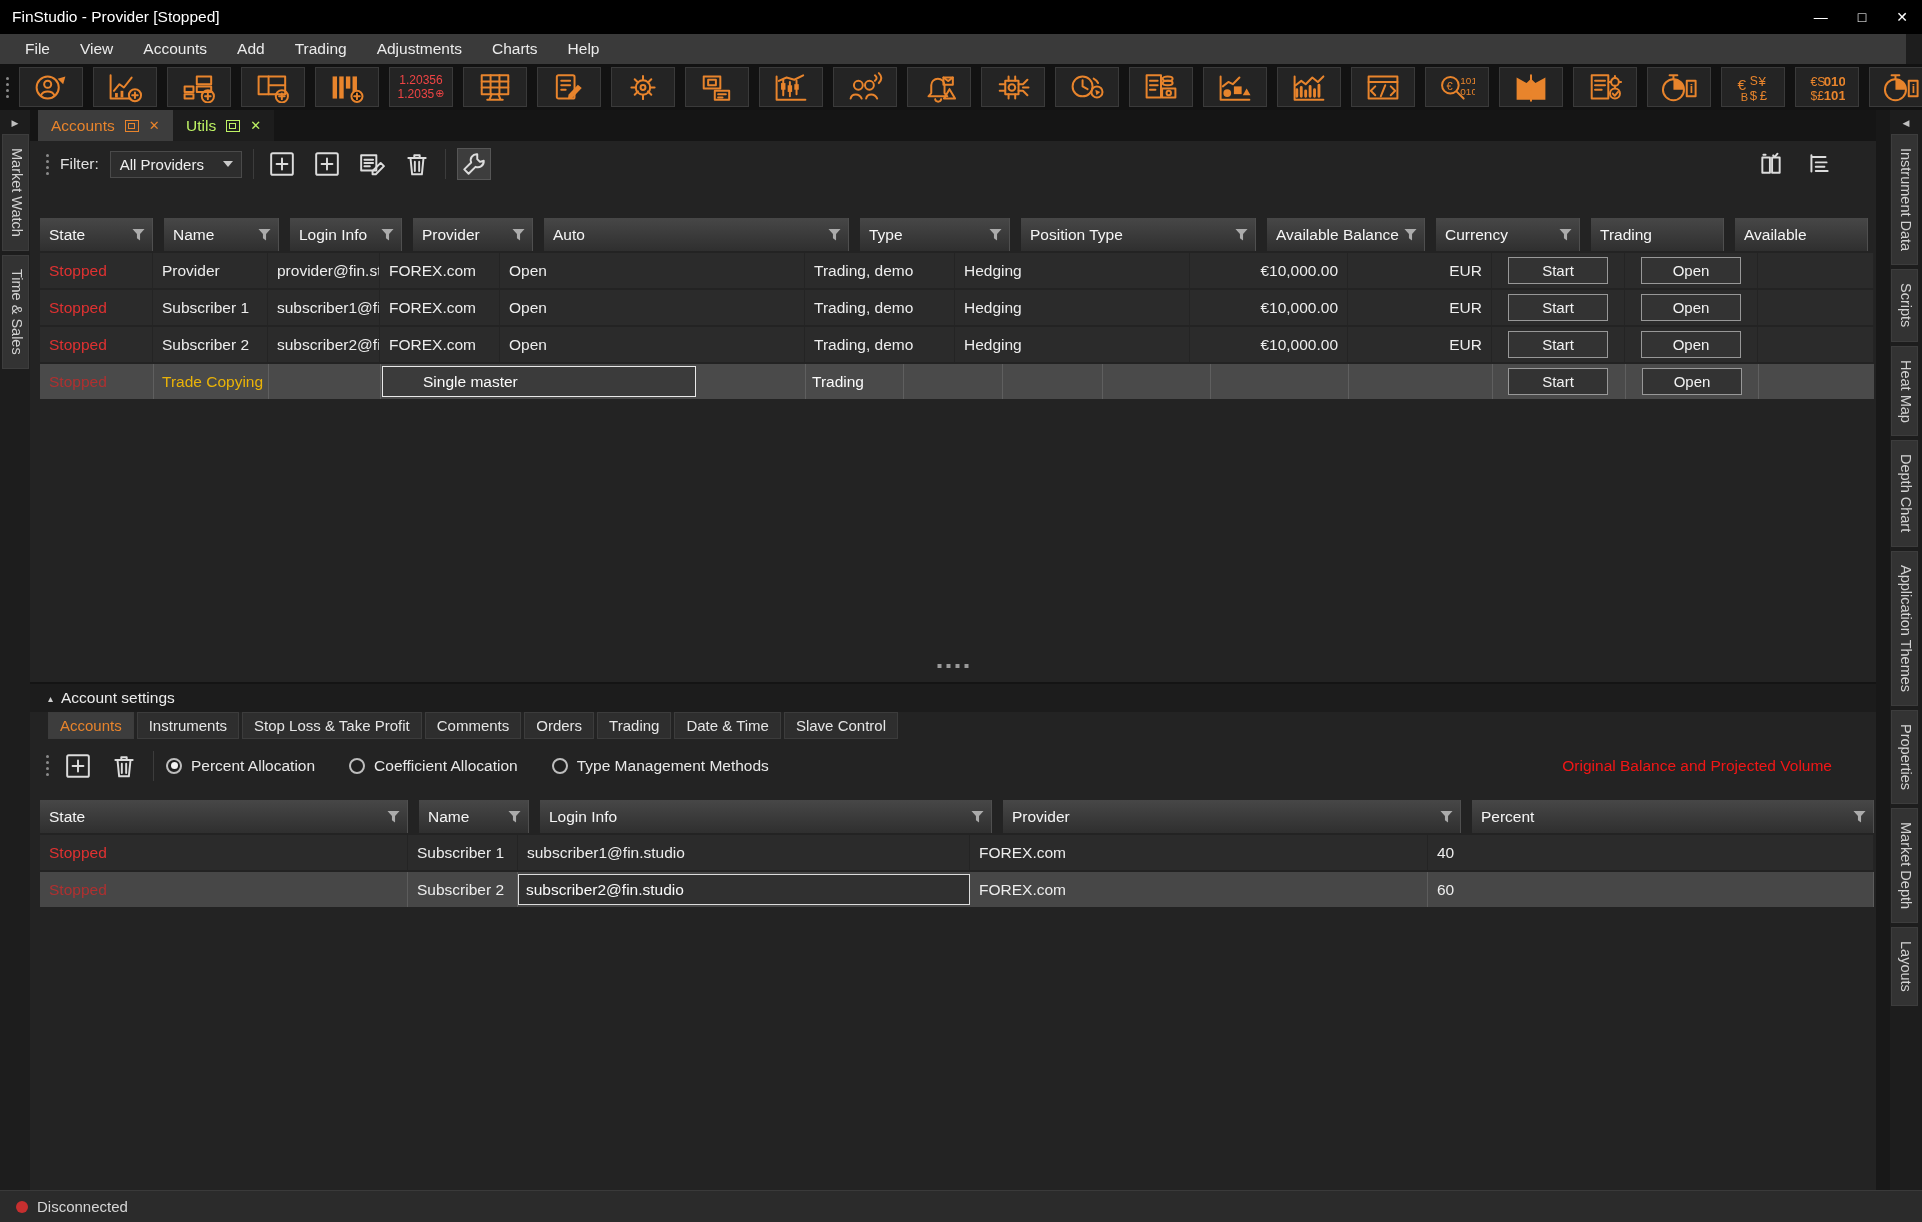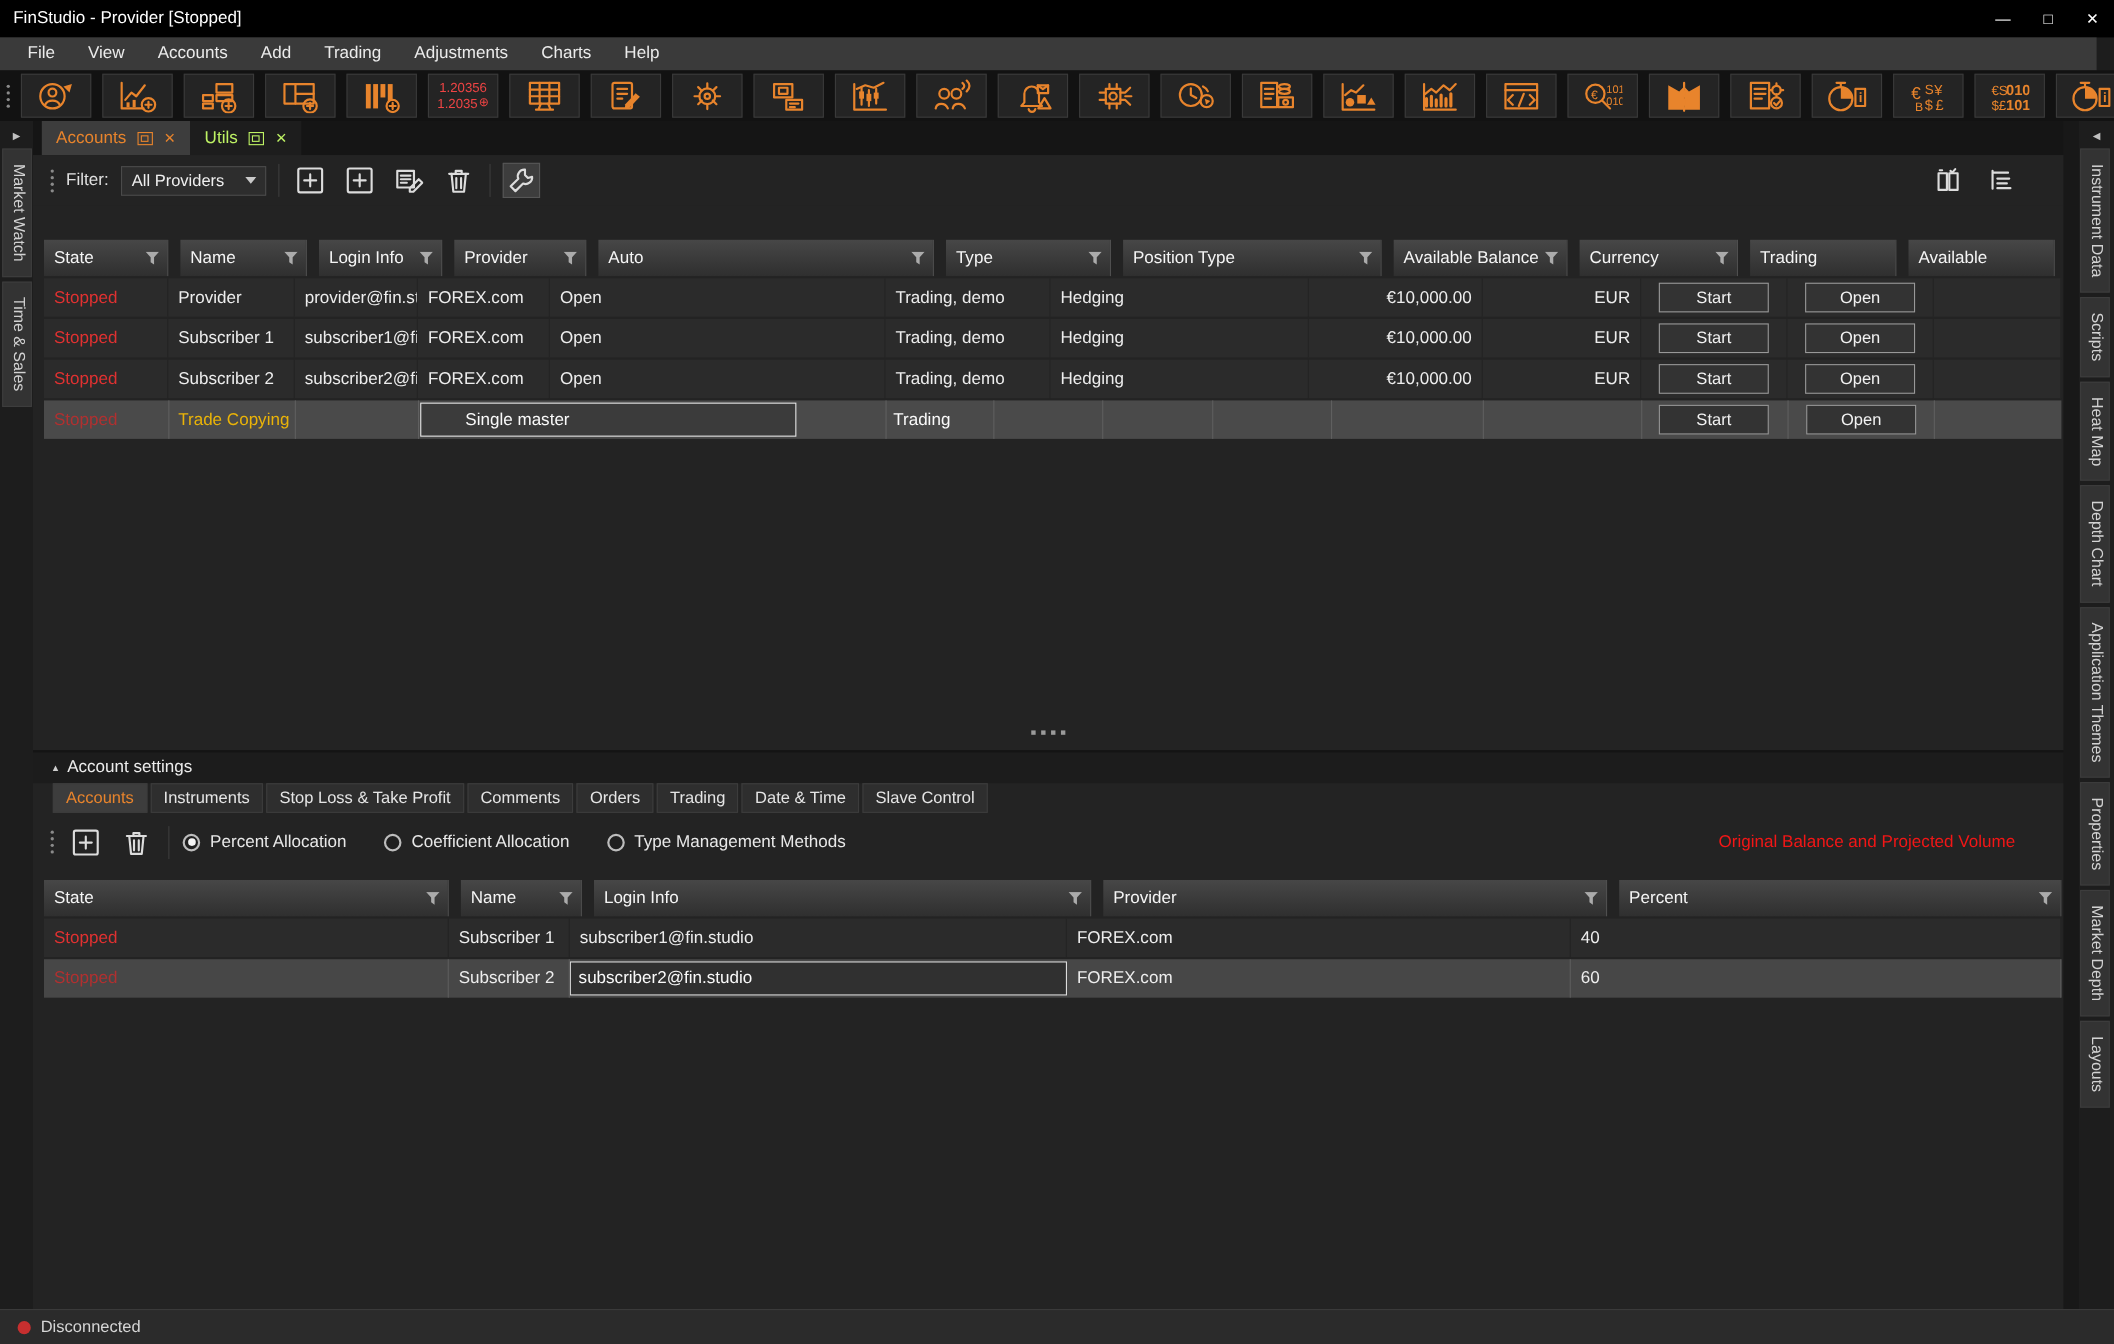--- a/index.html
+++ b/index.html
@@ -569,21 +569,21 @@
         <span class="vline" style="left:863px;"></span>
           <span class="vline" style="left:962px;"></span>
         <span class="vline" style="left:1062px;"></span>
           <span class="vline" style="left:1170px;"></span>
         <span class="vline" style="left:1308px;"></span>
           <span class="vline" style="left:1452px;"></span>
         <span class="vline" style="left:1585px;"></span>
           <span class="vline" style="left:1718px;"></span>
         <span class="cellt state-sel" style="left:9px;">Stopped</span>
         <span class="cellt" style="left:122px;color:#eab308;">Trade Copying</span>
-        <div class="editor" style="left:342px;width:342px;padding-left:40px;">
+        <div class="editor" style="left:342px;width:314px;padding-left:40px;">
           <span>Single master</span>
         </div>
         <span class="cellt" style="left:772px;color:#fafafa;">Trading</span>
         <span class="gbtn" style="position:absolute;left:1468px;top:4px;">Start</span>
         <span class="gbtn" style="position:absolute;left:1602px;top:4px;">Open</span>
       </div>
     </div>
 
     <div class="splitter-dots">
         <i></i>

